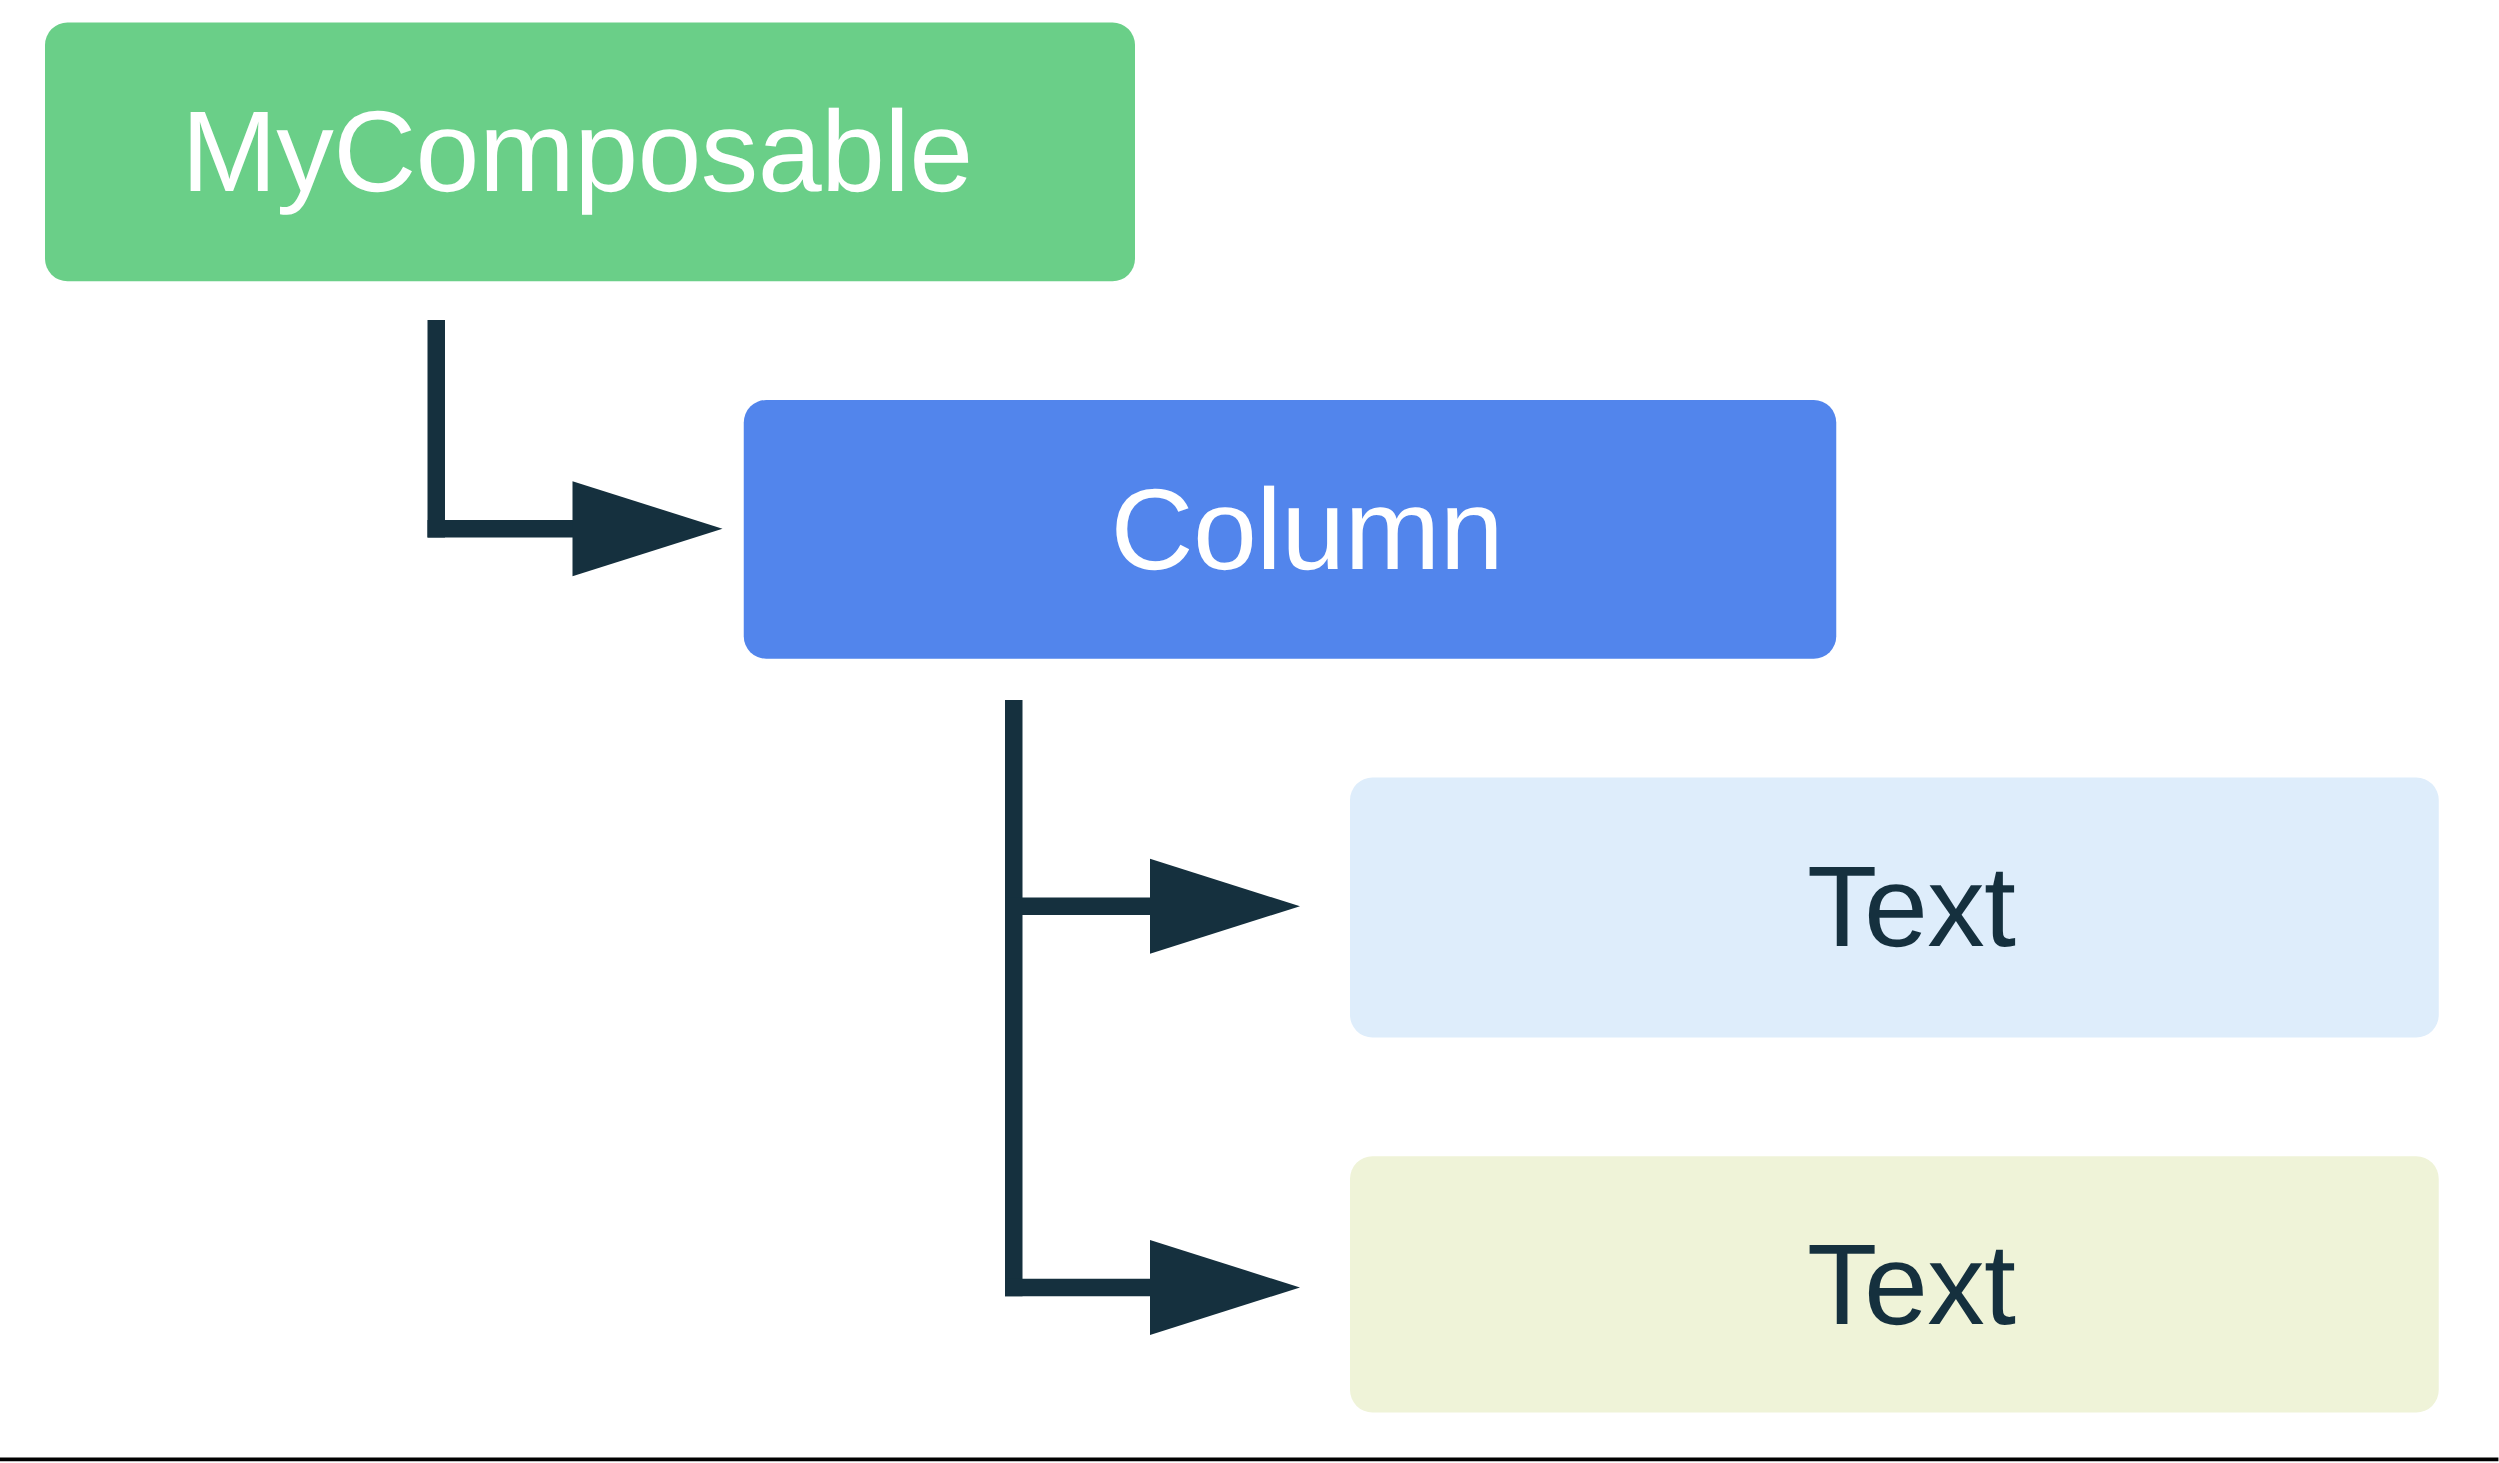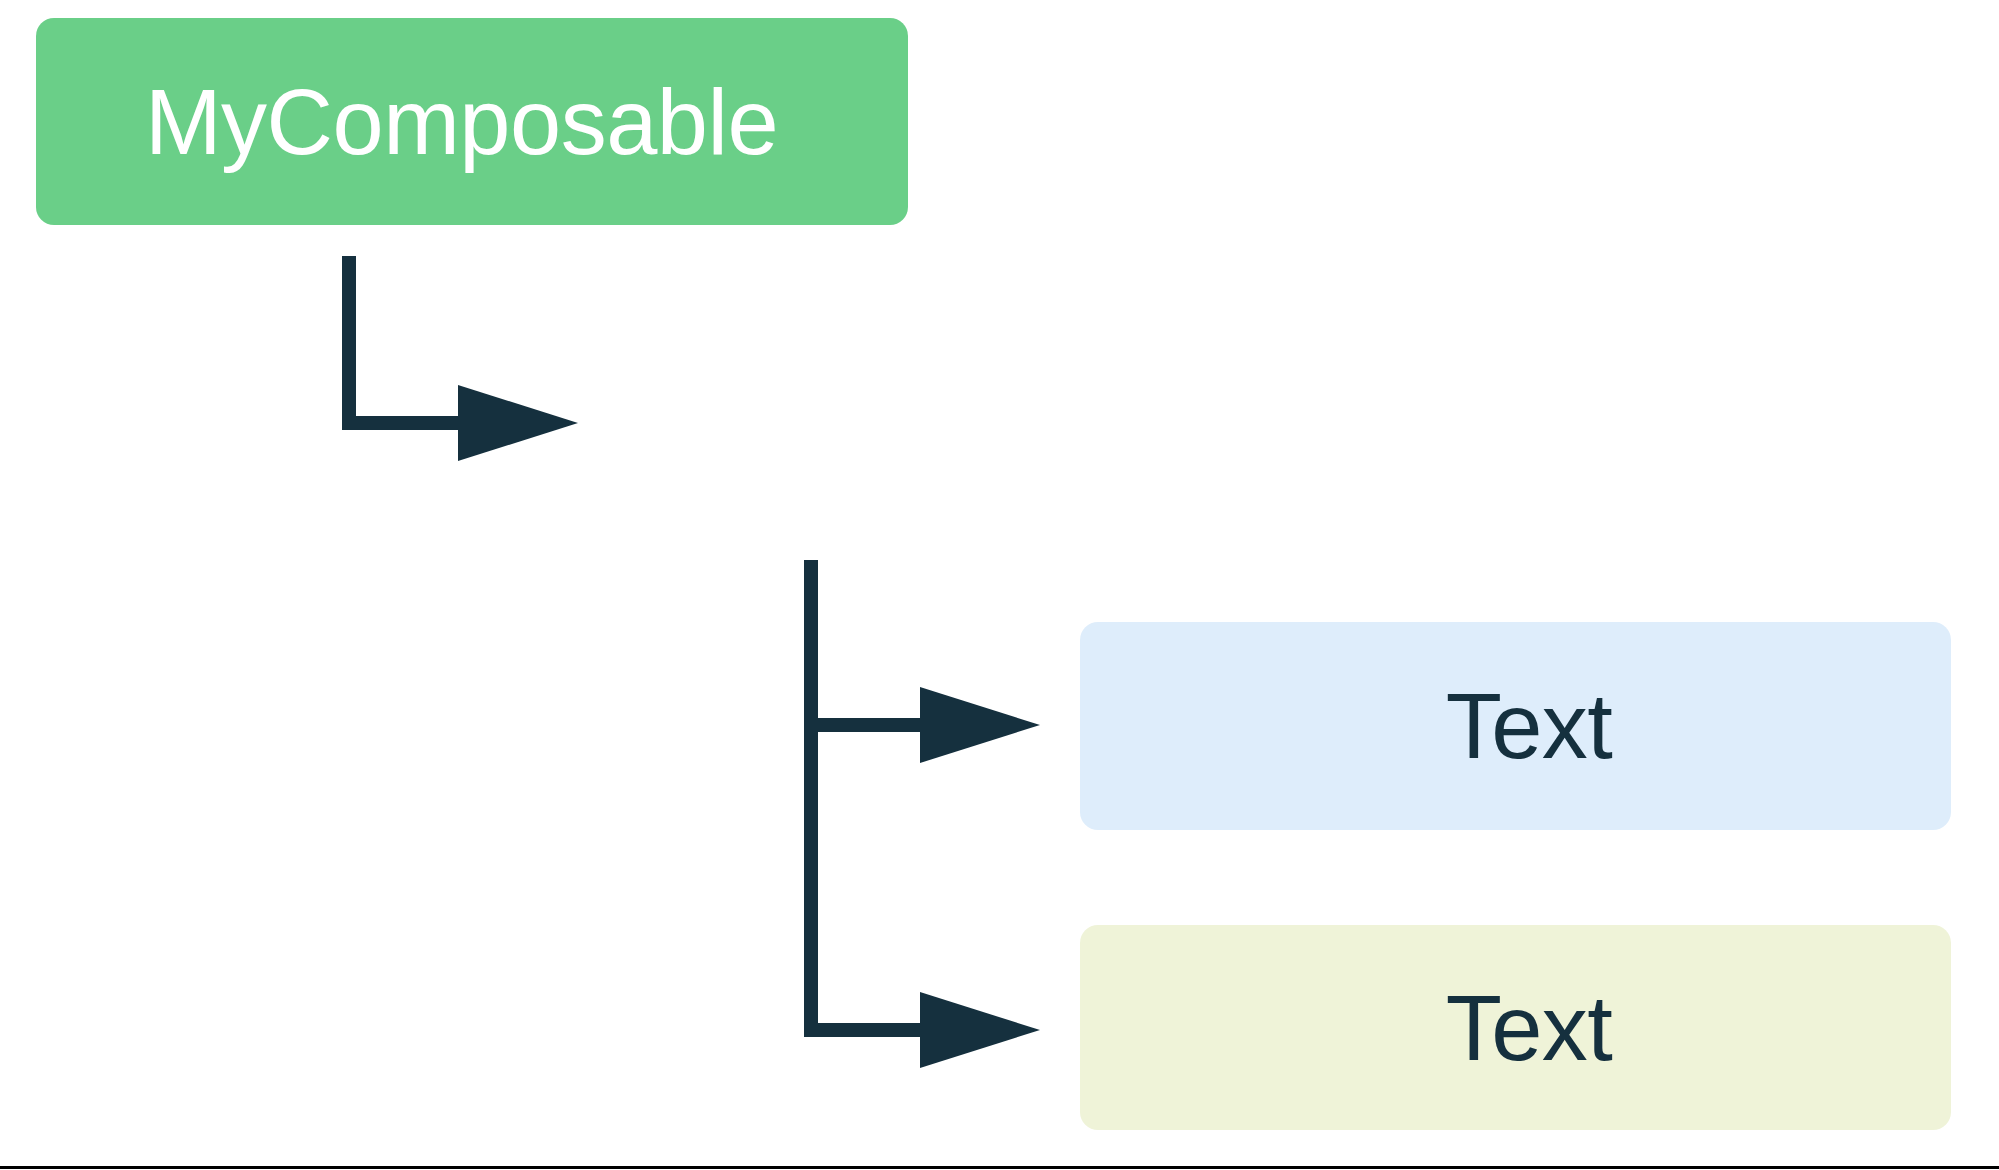--- a/index.html
+++ b/index.html
@@ -178,20 +178,23 @@
 <div id="canvas">
 
   <div class="node" id="node-root">
     <span class="node-label">MyComposable</span>
   </div>
 
   <div class="conn conn-v" id="conn1-v"></div>
   <div class="conn conn-h" id="conn1-h"></div>
   <div id="arrow1"></div>
 
+  <div class="node" id="node-column">
+    <span class="node-label">Column</span>
+  </div>
 
   <div class="conn conn-v" id="conn2-trunk"></div>
 
   <div class="conn conn-h" id="conn2a-h"></div>
   <div id="arrow2a"></div>
 
   <div class="conn conn-h" id="conn2b-h"></div>
   <div id="arrow2b"></div>
 
   <div class="node" id="node-text-1">

